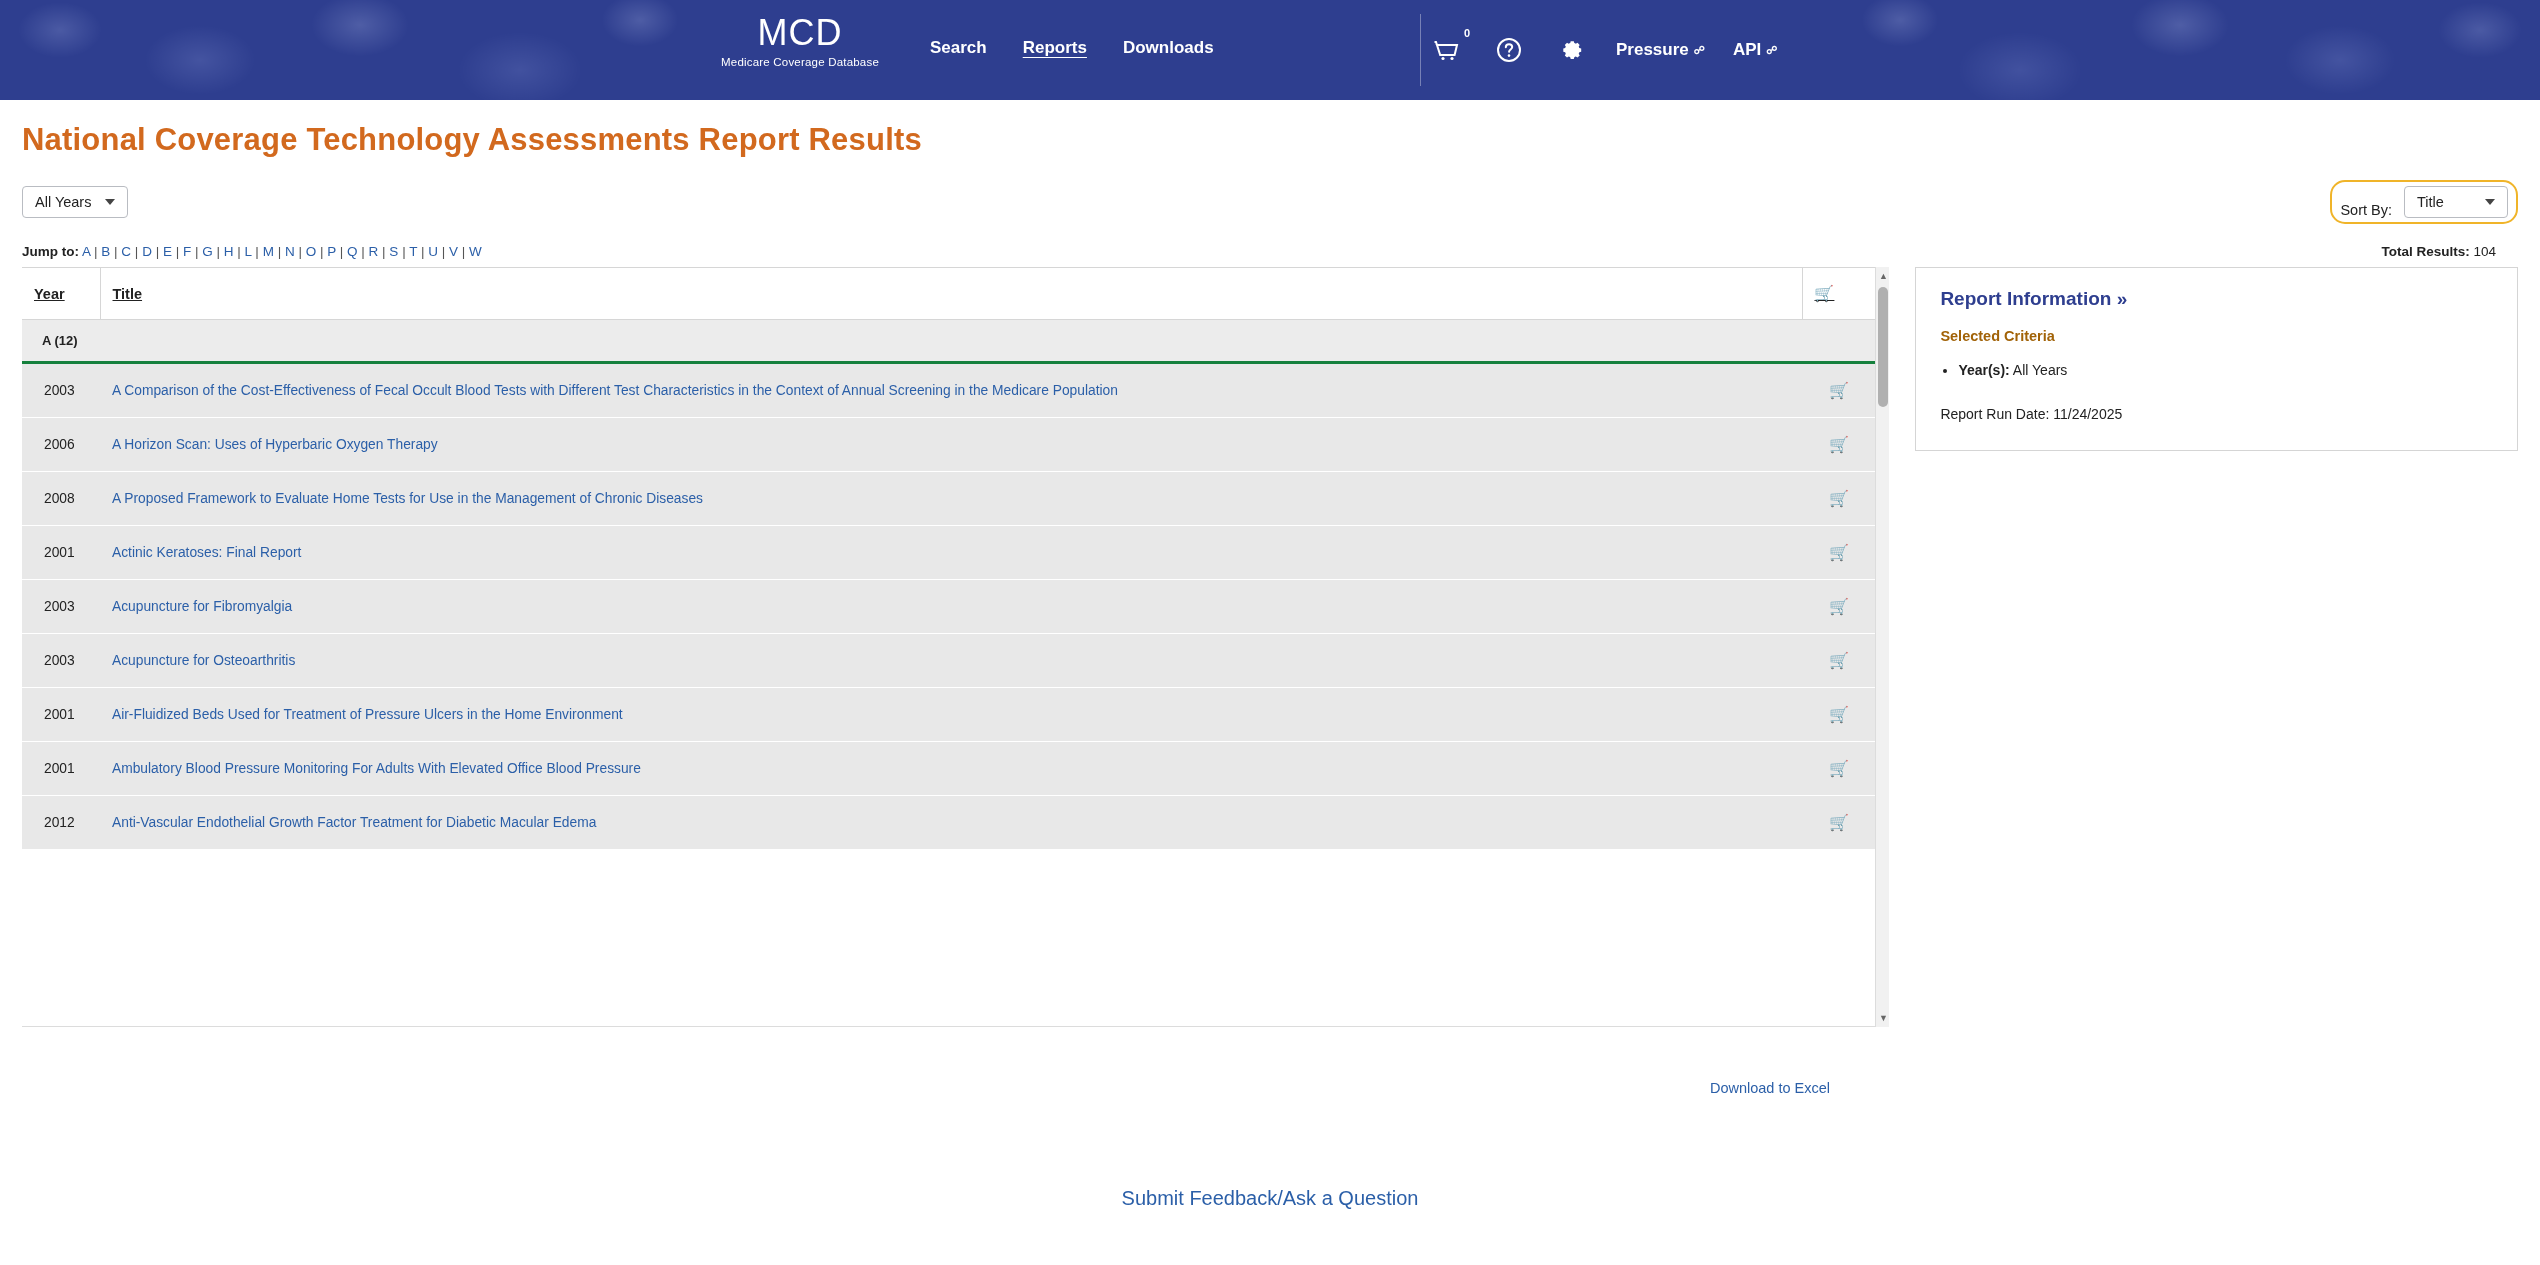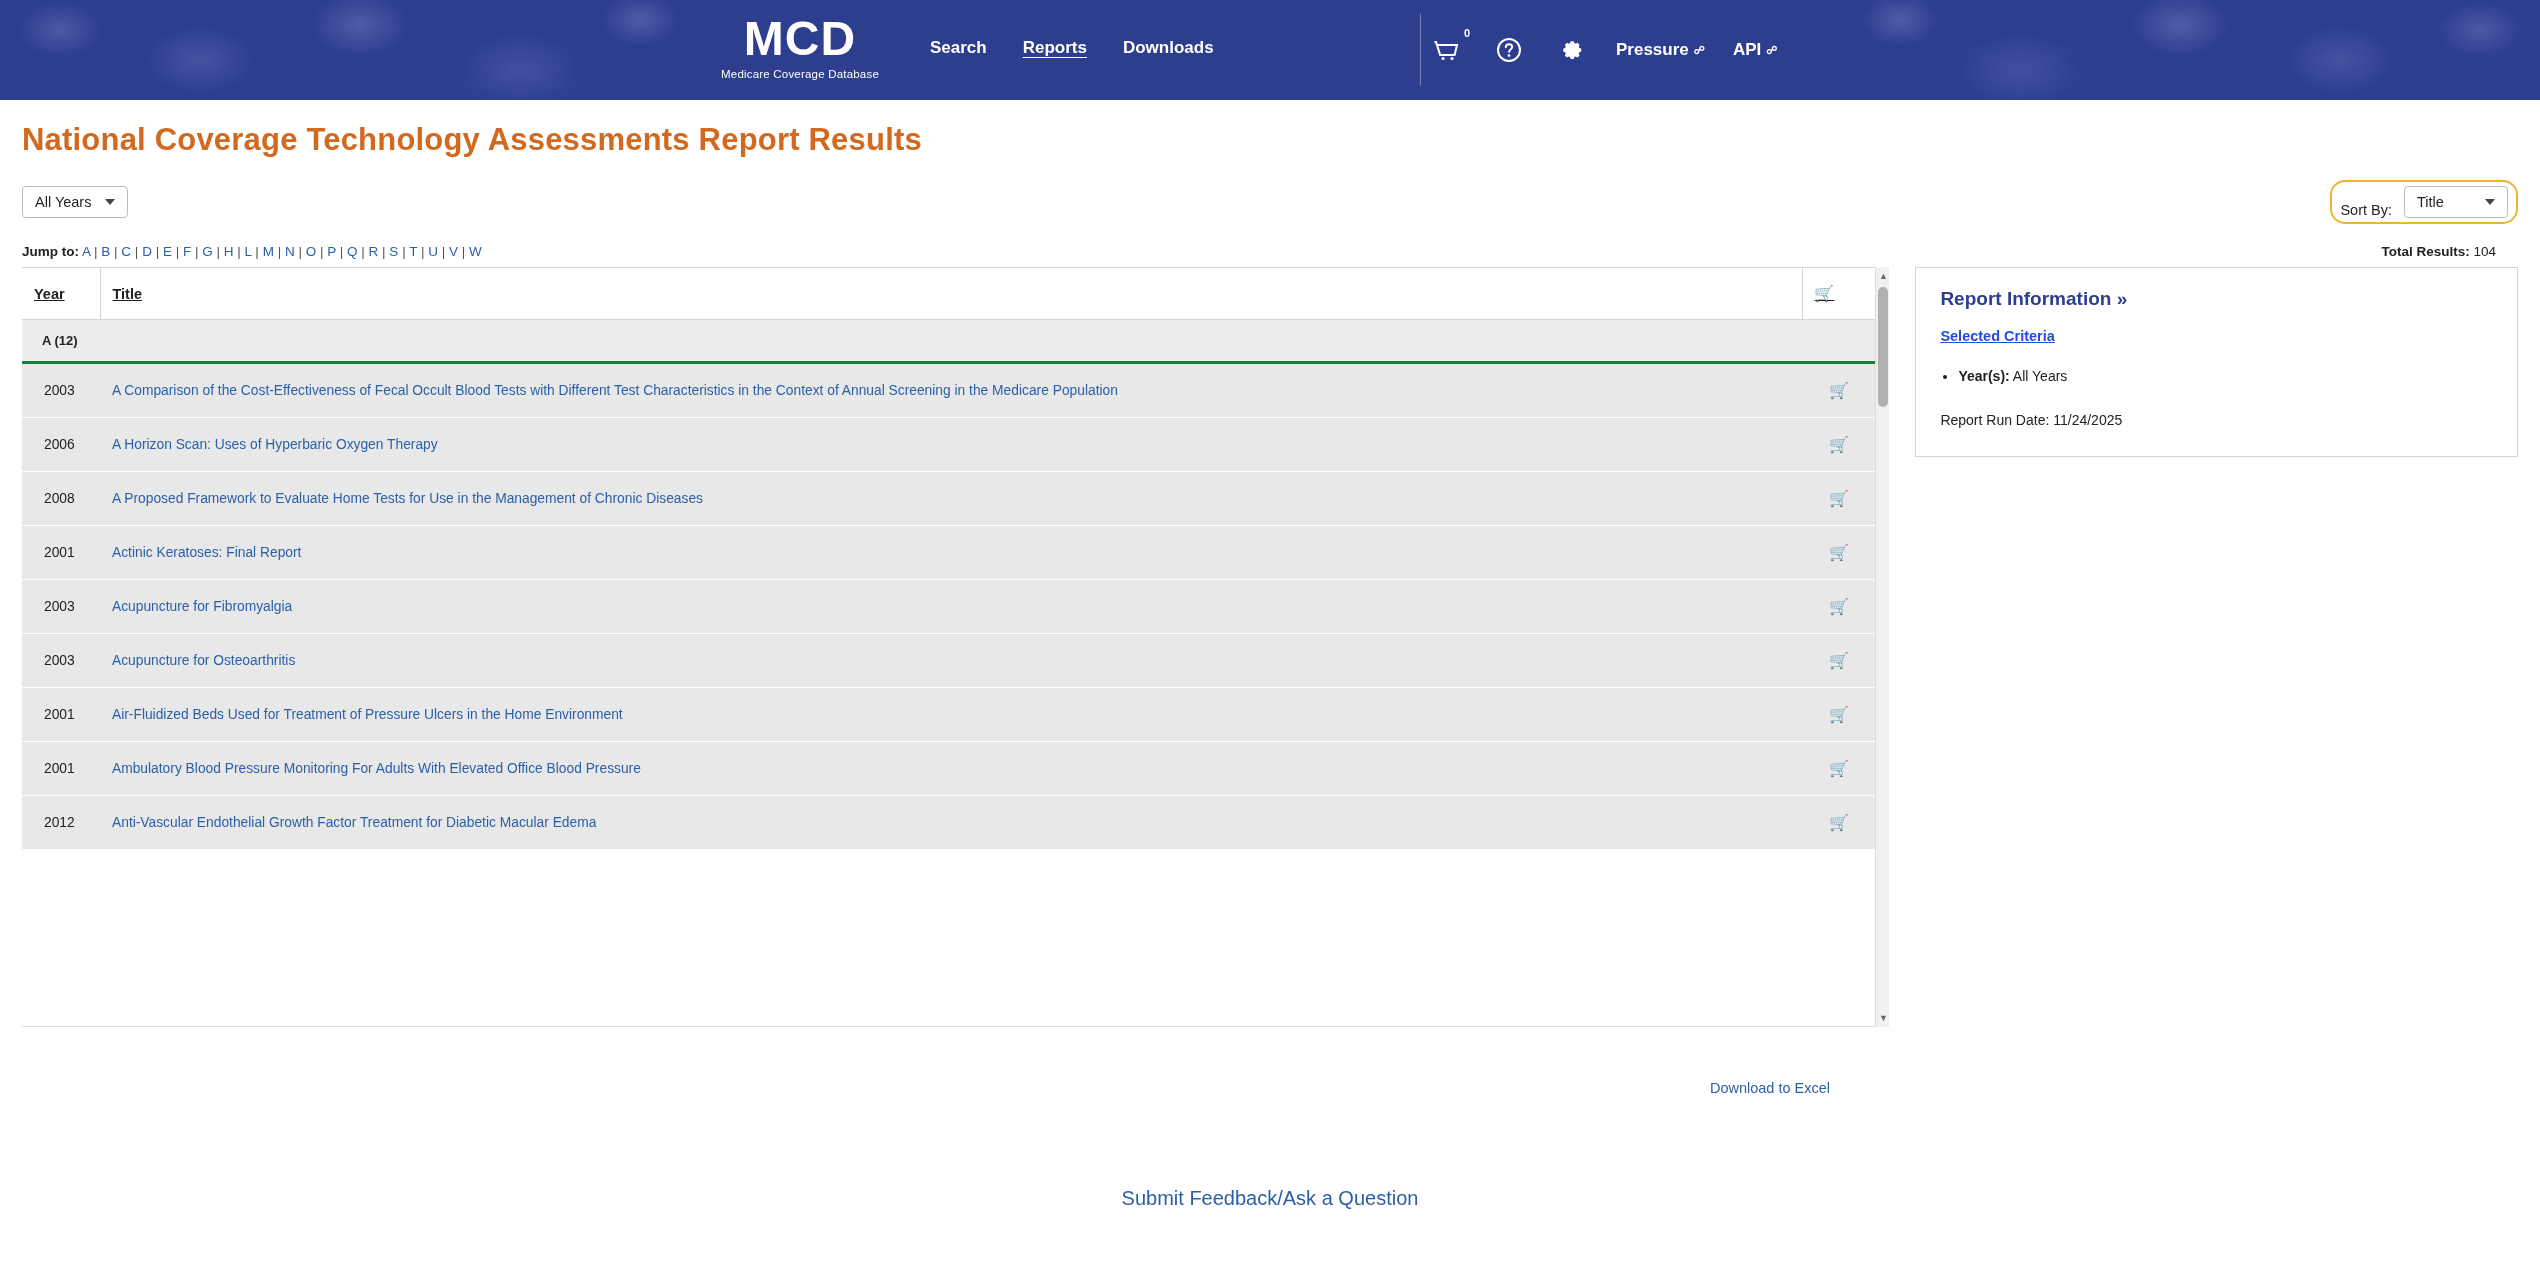--- a/index.html
+++ b/index.html
@@ -39,22 +39,22 @@
   }
   .brand {
     position: absolute;
     left: 700px;
     top: 14px;
     width: 200px;
     text-align: center;
     color: #ffffff;
   }
   .brand-title {
-    font-size: 48px;
-    font-weight: bold;
+    font-size: 36px;
+    font-weight: normal;
     letter-spacing: 1px;
     line-height: 1.05;
   }
   .brand-sub {
     font-size: 11.5px;
     margin-top: 4px;
     letter-spacing: .2px;
   }
   .main-nav {
     position: absolute;
@@ -272,23 +272,22 @@
   }
   .report-card h2 {
     margin: 0 0 18px 0;
     font-size: 19px;
     color: #2e3e8f;
     font-weight: bold;
   }
   .criteria-title {
     font-size: 14.5px;
     font-weight: bold;
-    color: #1d4ed8;
-    margin-bottom: 24px;
-    text-decoration: underline;
+    color: #a16207;
+    margin-bottom: 18px;
   }
   .criteria-list {
     margin: 0 0 28px 18px;
     padding: 0;
     font-size: 14px;
     color: #222;
   }
   .criteria-list li { margin-bottom: 4px; }
   .criteria-list b { font-weight: bold; }
   .run-date {

